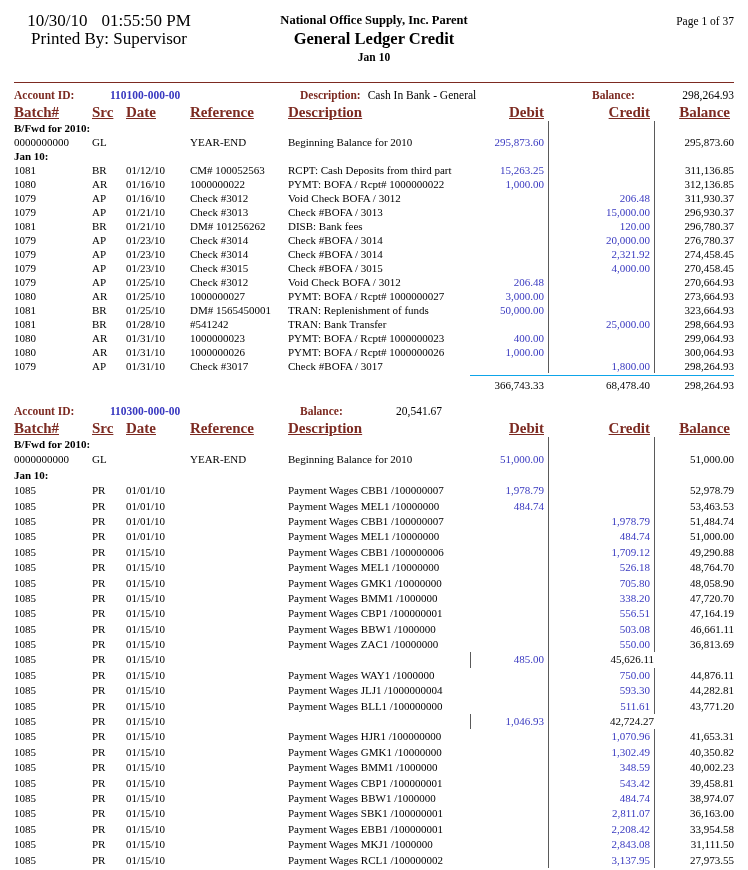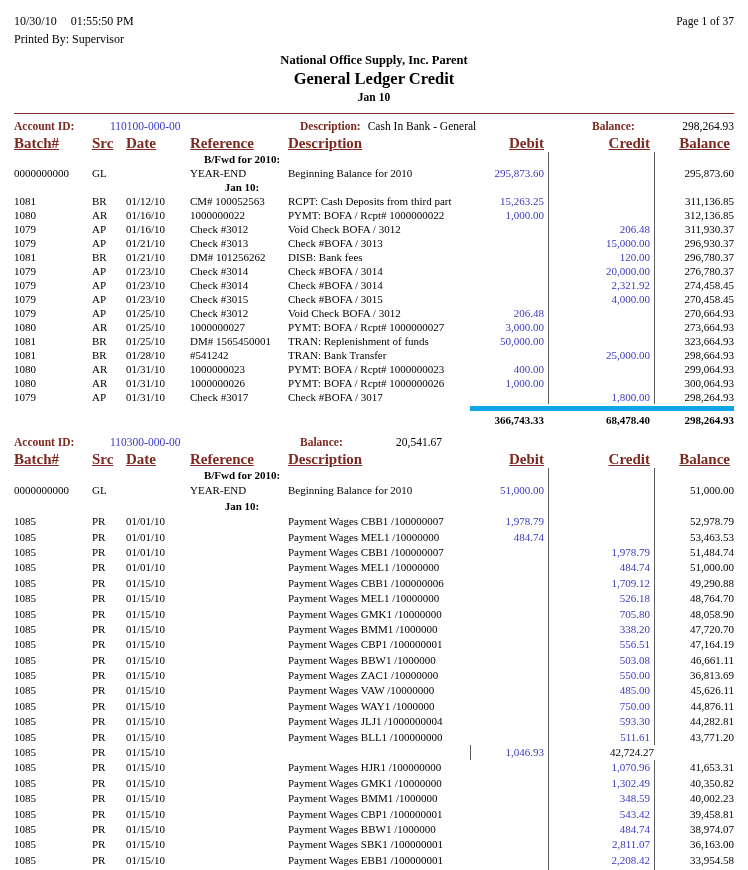--- a/index.html
+++ b/index.html
@@ -7,23 +7,23 @@
   html,body { background:#ffffff; }
   body {
     width:748px; height:870px; overflow:hidden;
     font-family:"Liberation Serif","DejaVu Serif",serif;
     color:#000;
   }
   .page { width:748px; height:870px; padding:12px 14px 0 14px; position:relative; }
 
   
   .report-header { display:flex; align-items:flex-start; min-height:62px; }
-  .hdr-left  { width:190px; font-size:12px; line-height:18px; }
+  .hdr-left  { width:190px; font-size:17px; line-height:18px;text-align:center; }
   .hdr-right { width:190px; text-align:right; font-size:11.5px; line-height:18px; }
-  .hdr-center{ flex:1; text-align:center;margin-top:40px; }
+  .hdr-center{ flex:1; text-align:center; }
   .time { margin-left:14px; }
   .company { font-size:12.5px; font-weight:bold; line-height:16px; }
   .title   { font-size:16.5px; font-weight:bold; line-height:20px; margin-top:1px; }
   .period  { font-size:11.5px; font-weight:bold; line-height:15px; margin-top:1px; }
   .rule { border-top:1px solid var(--maroon); margin-top:8px; }
 
   
   .grid { display:grid; grid-template-columns:78px 34px 64px 98px 182px 78px 106px 80px; width:720px; }
   .c  { overflow:hidden; white-space:nowrap; }
   .cl { text-align:left; }
@@ -32,31 +32,31 @@
   .bal { color:#000; padding-right:0; }
   .vline { border-left:1px solid #5a5a5a; }
 
   .acct-line { display:flex; margin-top:5px; height:16px; line-height:15px; font-size:11.5px; }
   .acct-left { width:286px; display:inline-block; }
   .acct-left .lbl { display:inline-block; width:96px; }
   .acct-mid  { flex:1; }
   .acct-mid .lbl { margin-right:7px; }
   .acct-right{ width:142px; display:flex; justify-content:space-between;font-family:Liberation Serif, serif; }
   .lbl { color:var(--maroon); font-weight:bold; }
-  .acct-id { color:var(--blue); }
+  .acct-id { color:var(--blue);font-weight:bold; }
 
   .colhead { height:16px; line-height:14px; margin-top:1px; }
   .colhead .c { color:var(--maroon); font-weight:bold; text-decoration:underline; font-size:15px; }
 
   .datarow { height:14px; line-height:14px; font-size:11px; }
   .sec-2 .datarow { height:15.4px; line-height:15.4px; }
-  .glabel { font-weight:bold;text-align:center; }
+  .glabel { font-weight:bold; }
 
   .totalsrow { margin-top:2px; height:19px; line-height:16px; font-size:11px; }
-  .tcell { border-top:5px solid #0ea5e9; font-weight:bold; color:#000; padding-top:1px; }
+  .tcell { border-top:1px solid #0ea5e9; font-weight:normal; color:#000; padding-top:1px; }
   .tcell.bal-t { padding-right:0; }
 
   .section + .section { margin-top:10px; }
 </style>
 </head>
 <body>
 
 <div class="page">
 
   <div class="report-header">
@@ -423,21 +423,20 @@
           <span class="c cl">Payment Wages ZAC1   /10000000</span>
           <span class="c cr amt"></span>
           <span class="c cr amt vline">550.00</span>
           <span class="c cr bal vline">36,813.69</span>
         </div>
         <div class="grid datarow">
           <span class="c cl">1085</span>
           <span class="c cl">PR</span>
           <span class="c cl">01/15/10</span>
           <span class="c cl"></span>
-          <span class="c cl">Payment Wages VAW   /10000000</span>
           <span class="c cr amt"></span>
           <span class="c cr amt vline">485.00</span>
           <span class="c cr bal vline">45,626.11</span>
         </div>
         <div class="grid datarow">
           <span class="c cl">1085</span>
           <span class="c cl">PR</span>
           <span class="c cl">01/15/10</span>
           <span class="c cl"></span>
           <span class="c cl">Payment Wages WAY1   /1000000</span>

